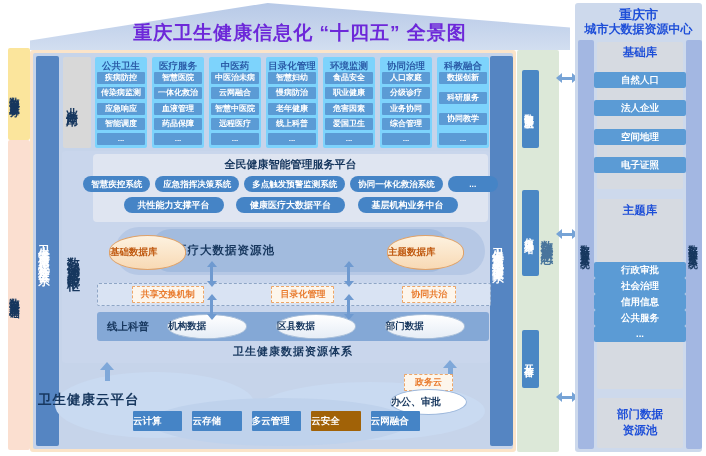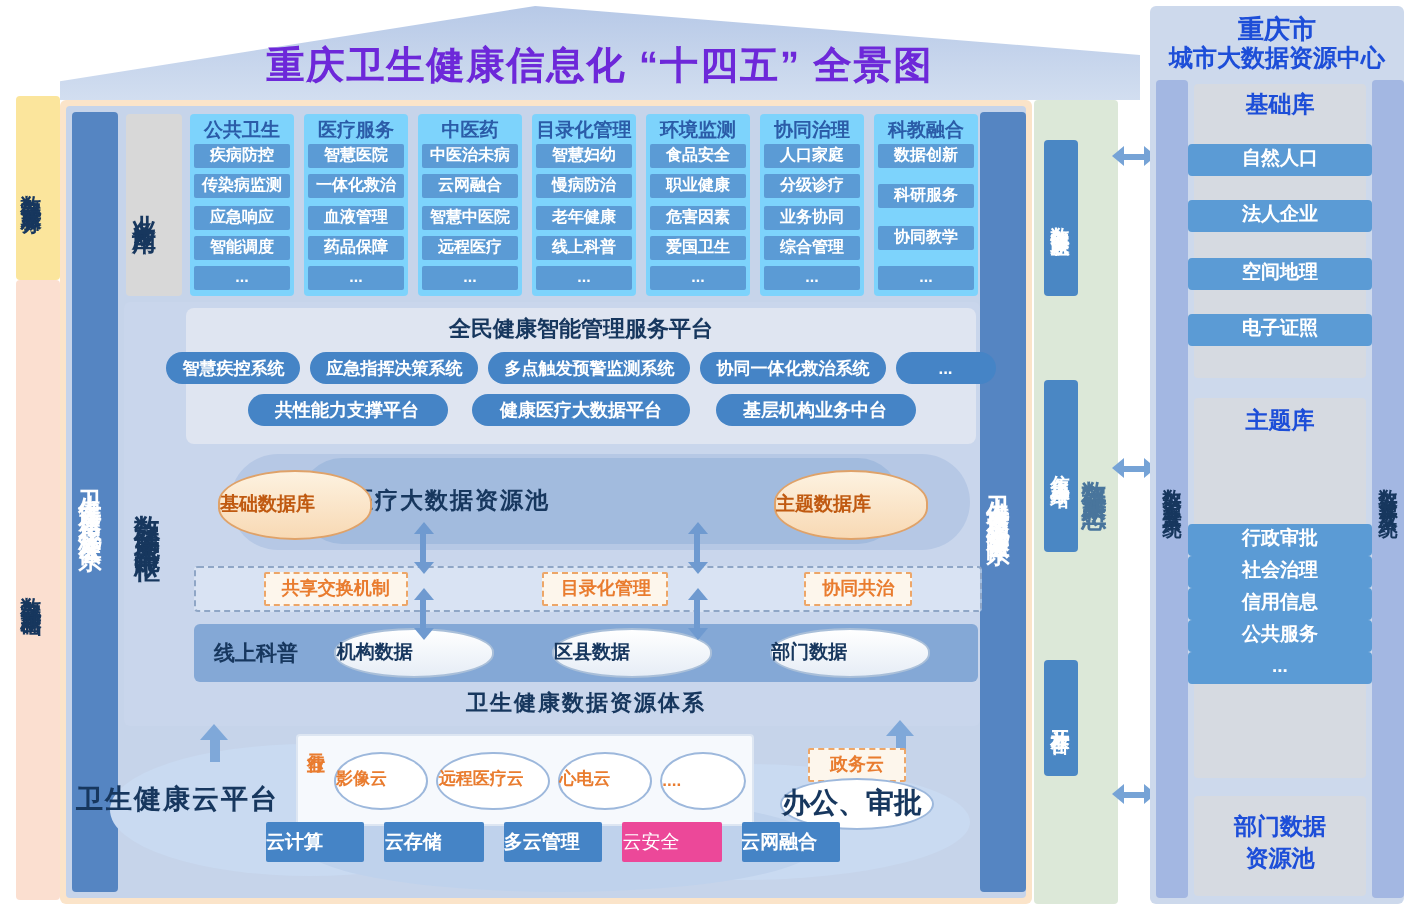--- a/index.html
+++ b/index.html
@@ -208,37 +208,29 @@
 
   <div class="blob" style="left:55px;top:372px;width:200px;height:66px"></div>
   <div class="blob" style="left:255px;top:382px;width:230px;height:58px"></div>
   <div class="blob" style="left:150px;top:398px;width:260px;height:48px;background:#bfd2ec"></div>
 
   <div class="uparrow" style="left:100px;top:362px"></div>
   <div class="uparrow" style="left:443px;top:360px"></div>
 
   <div class="abs b navy" style="left:38px;top:391px;font-size:13.5px;letter-spacing:1px;z-index:2">卫生健康云平台</div>
 
-  <div class="abs" style="left:148px;top:367px;width:229px;height:46px;background:#f6f9fd;border:1px solid #dde6f2;border-radius:2px;
-              display:flex;align-items:center;padding:2px 3px;gap:4px;box-sizing:border-box;z-index:2">
-    <span class="v b fc" style="font-size:9px;color:#e97c2f;height:100%;width:11px">行业云</span>
-    <div class="fc cloudshape" style="flex:1;height:27px">影像云</div>
-    <div class="fc cloudshape" style="flex:1.2;height:27px">远程医疗云</div>
-    <div class="fc cloudshape" style="flex:1;height:27px">心电云</div>
-    <div class="fc cloudshape" style="flex:0.9;height:27px">....</div>
-  </div>
 
   <div class="abs fc govi" style="left:404px;top:374px;padding:1px 10px;z-index:2">政务云</div>
-  <div class="abs fc cloudshape" style="left:390px;top:389px;width:75px;height:24px;color:#17375e;font-size:14px;z-index:2">办公、审批</div>
+  <div class="abs fc cloudshape" style="left:390px;top:389px;width:75px;height:24px;color:#17375e;font-size:10px;z-index:2">办公、审批</div>
 
   <div class="abs" style="left:133px;top:411px;width:287px;height:20px;display:flex;gap:10px;z-index:2">
     <div class="fc" style="flex:1;background:#4584c6;color:#fff;font-weight:bold;font-size:9.5px;border-radius:1px">云计算</div>
     <div class="fc" style="flex:1;background:#4584c6;color:#fff;font-weight:bold;font-size:9.5px;border-radius:1px">云存储</div>
     <div class="fc" style="flex:1;background:#4584c6;color:#fff;font-weight:bold;font-size:9.5px;border-radius:1px">多云管理</div>
-    <div class="fc" style="flex:1;background:#ec4899;color:#fff;font-weight:normal;font-size:9.5px;border-radius:1px">云安全</div>
+    <div class="fc" style="flex:1;background:#a16207;color:#fff;font-weight:bold;font-size:9.5px;border-radius:1px">云安全</div>
     <div class="fc" style="flex:1;background:#4584c6;color:#fff;font-weight:bold;font-size:9.5px;border-radius:1px">云网融合</div>
   </div>
 
   <div class="abs" style="left:517px;top:50px;width:42px;height:402px;background:#dce8d8;border-radius:2px"></div>
   <div class="abs fc ecoi" style="left:522px;top:70px;width:17px;height:78px">
     <span class="v b" style="color:#fff;font-size:9.5px;letter-spacing:1px">数字健康联盟</span>
   </div>
   <div class="abs fc ecoi" style="left:522px;top:190px;width:17px;height:86px">
     <span class="v b" style="color:#fff;font-size:9.5px;letter-spacing:1px">信息化人才引培</span>
   </div>

